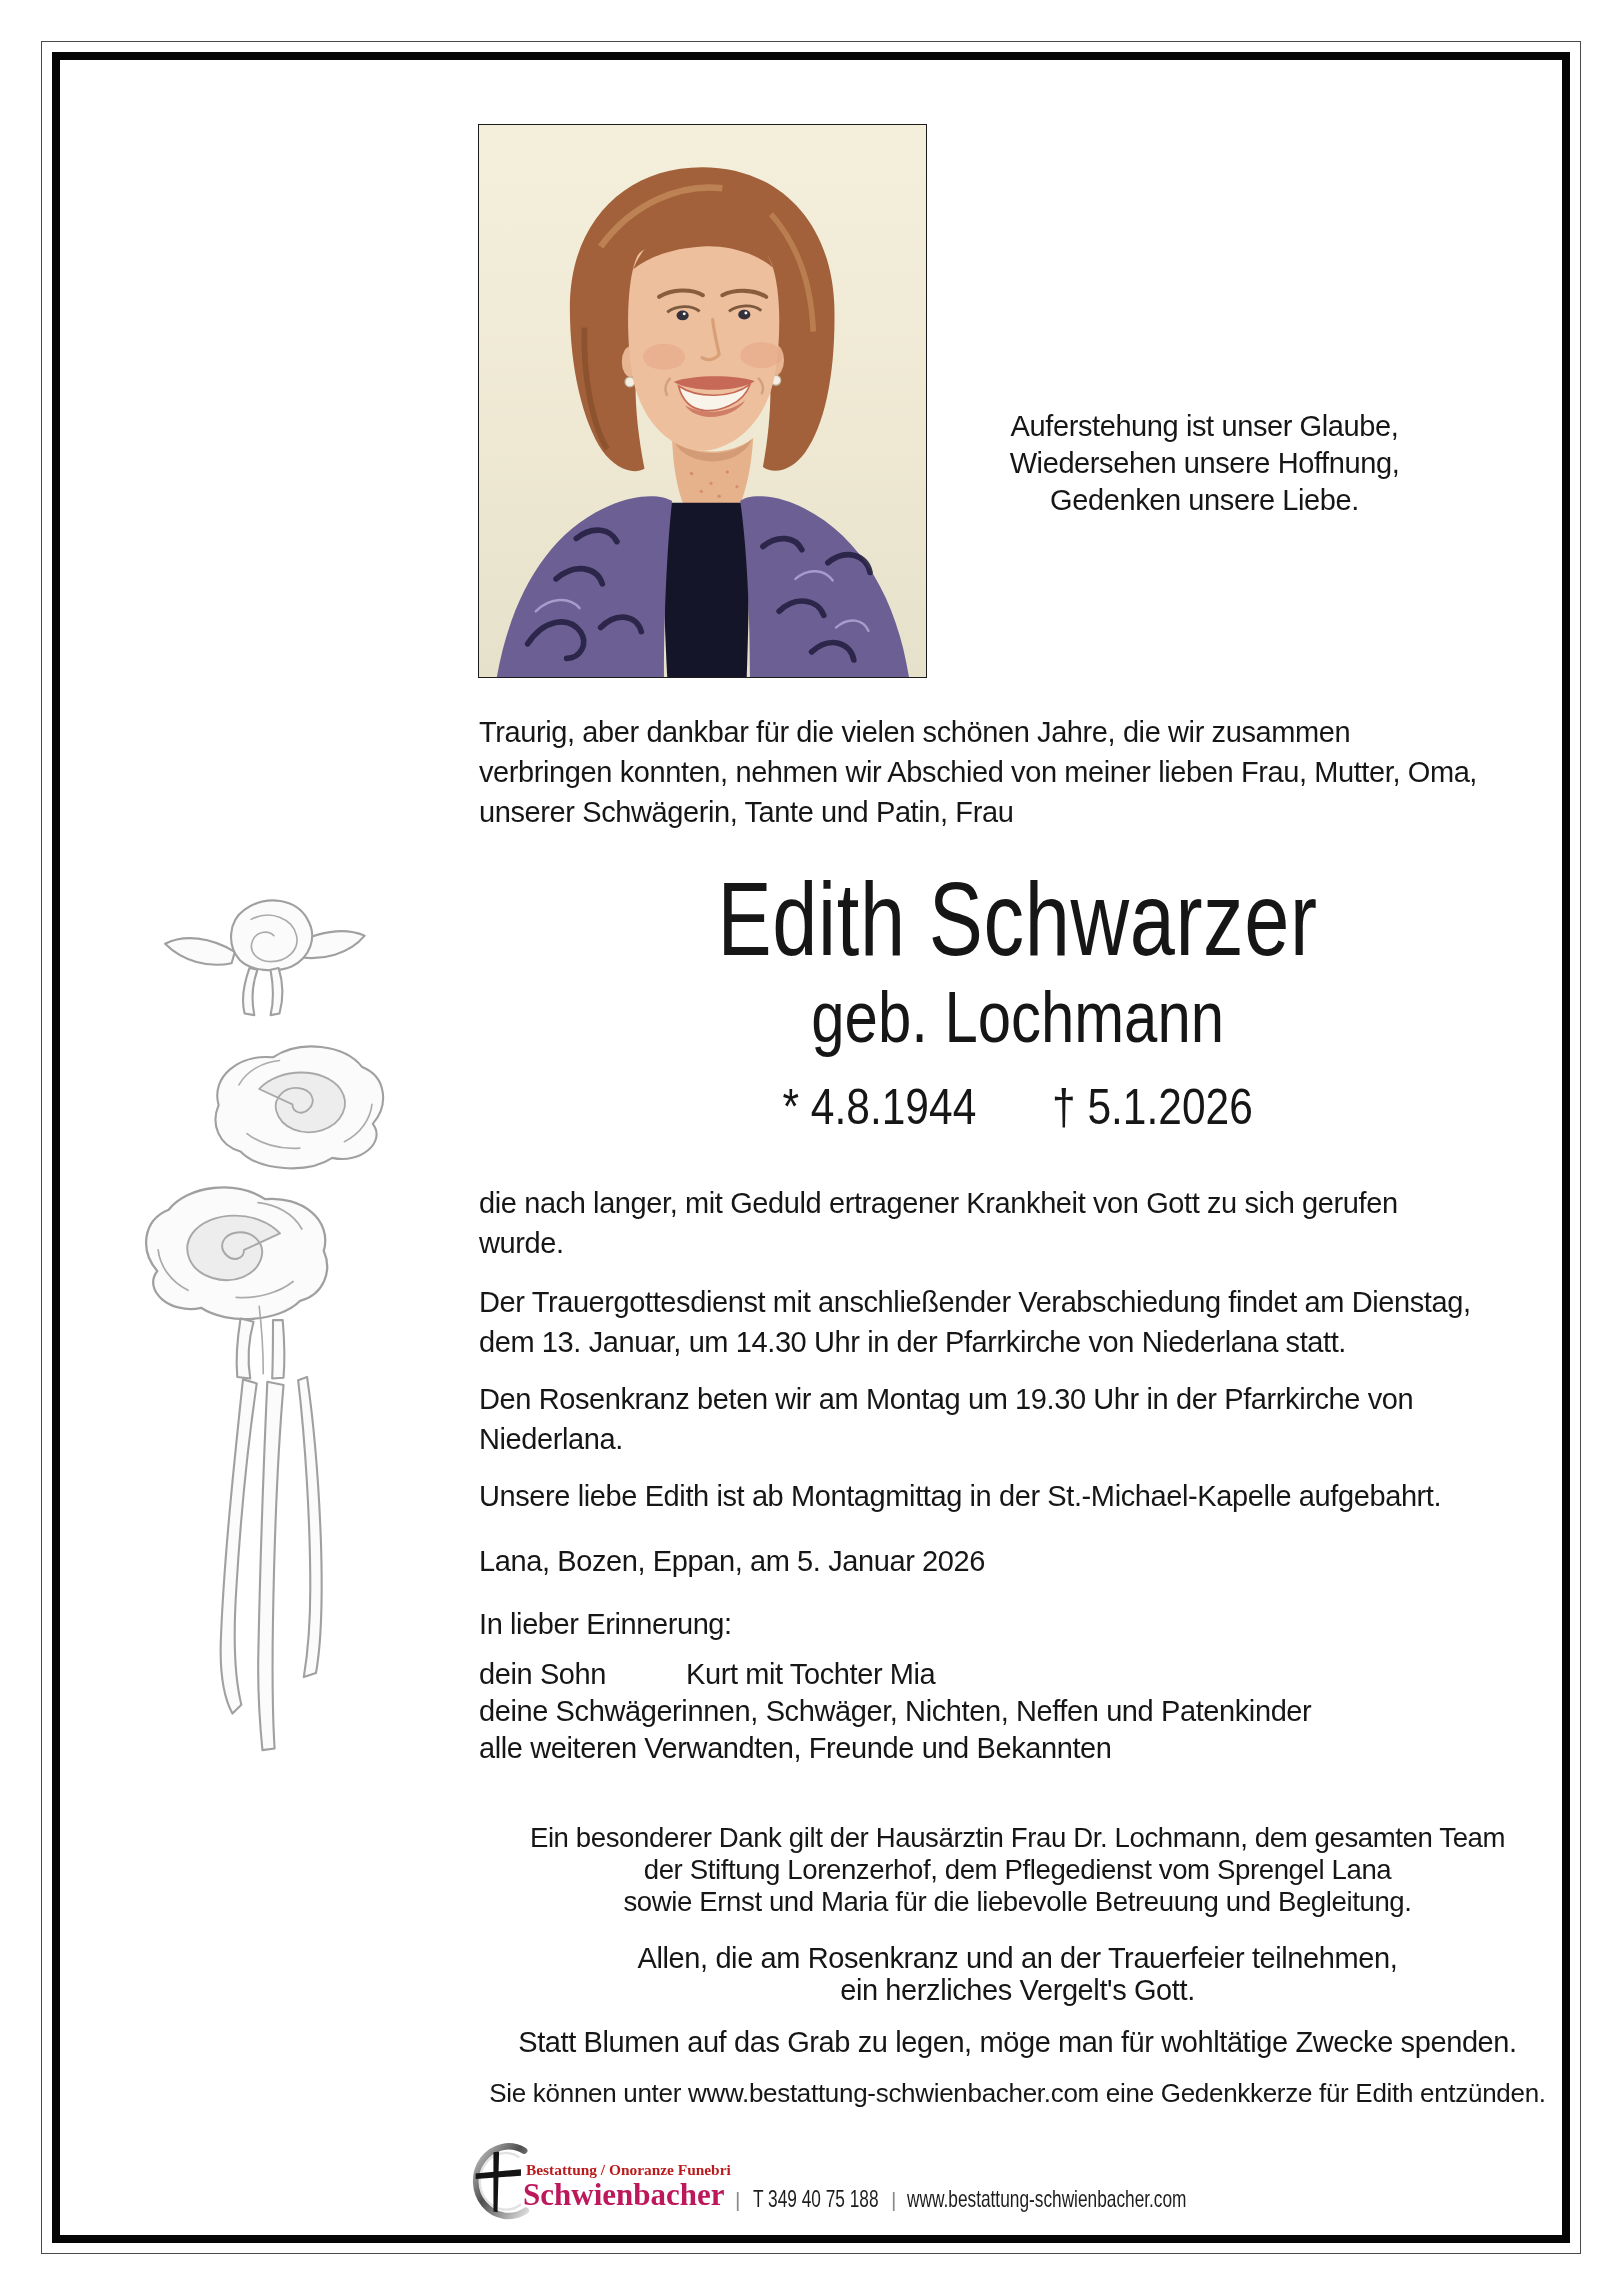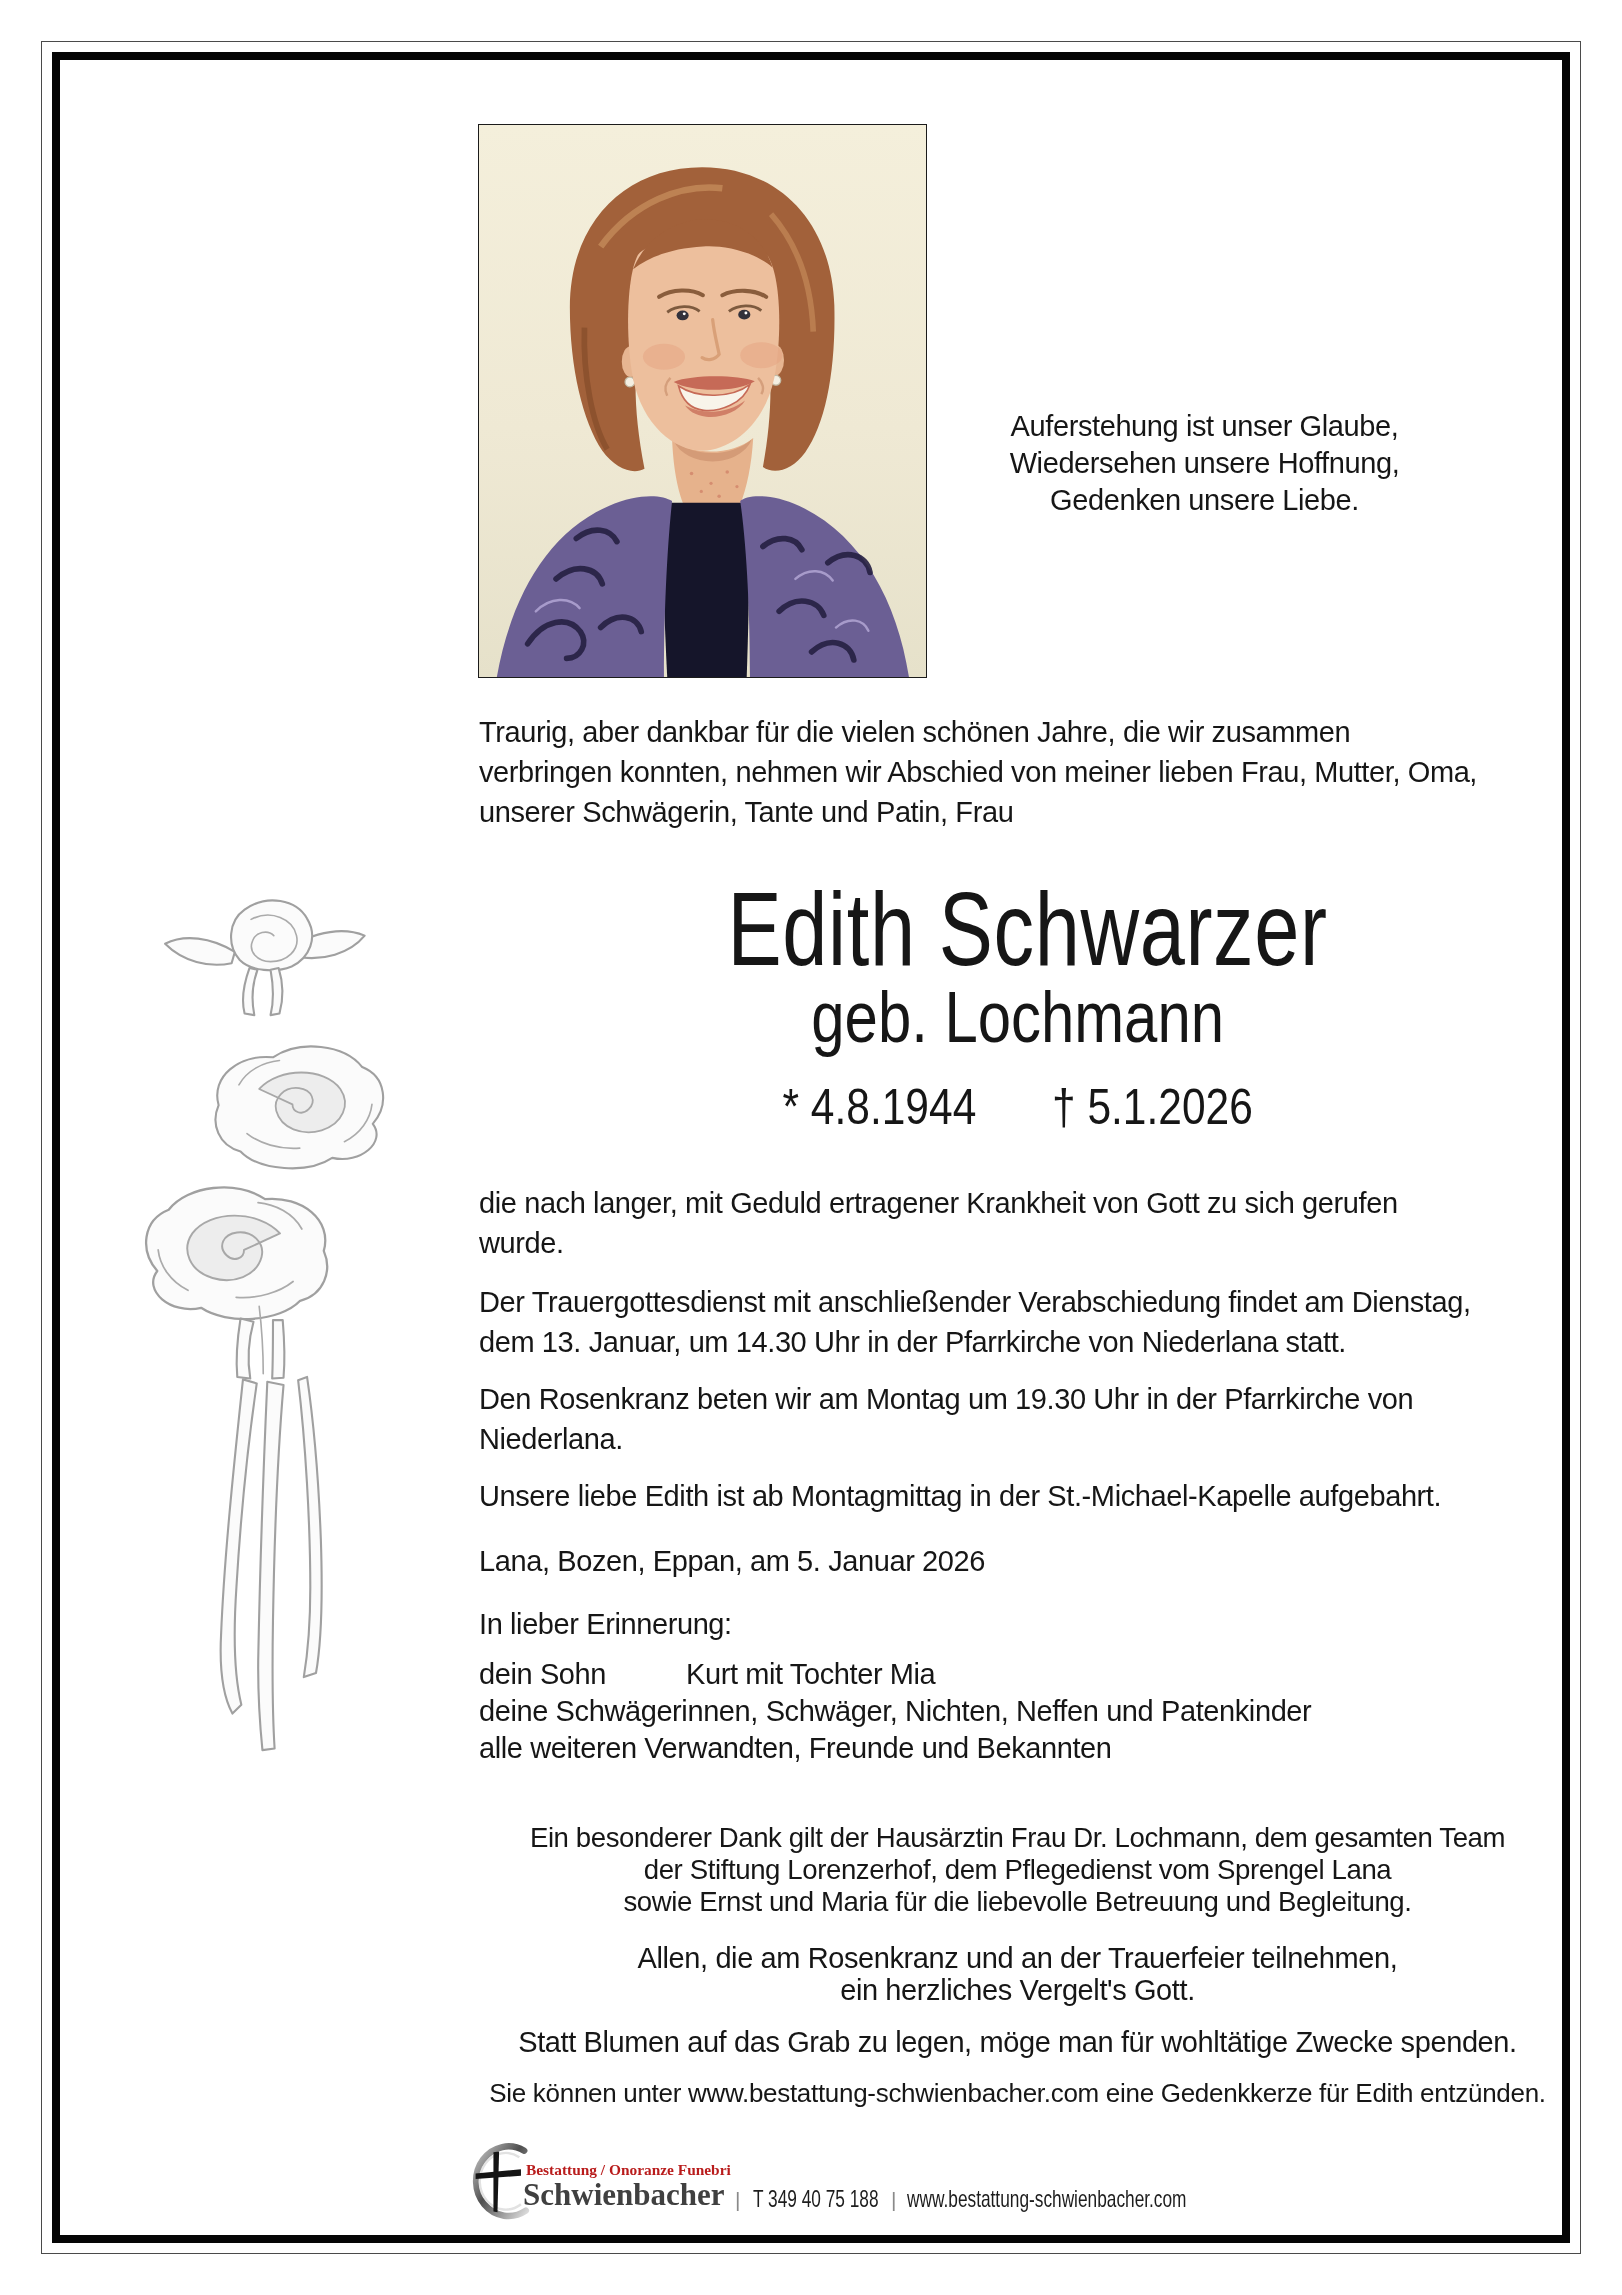--- a/index.html
+++ b/index.html
@@ -27,39 +27,39 @@
     font-size:29px;line-height:40px;letter-spacing:-0.4px;
   }
   .para{position:absolute;left:479px;width:1071px;font-size:29px;line-height:40px;letter-spacing:-0.4px;}
   .p1{top:1183px}.p2{top:1282px}.p3{top:1379px}.p4{top:1476px}
   .place-date{top:1541px}
   .rem-head{top:1604px}
   .rem-list{top:1656px;line-height:37px;}
   .rel{display:inline-block;width:207px;}
 
   .center-col{position:absolute;left:454px;width:1127px;text-align:center;}
-  .name{top:866px;font-size:104px;line-height:107px;font-weight:normal;margin:10px;}
+  .name{top:866px;font-size:104px;line-height:107px;font-weight:normal;margin:0;}
   .name .cond{display:inline-block;transform:scaleX(.78);transform-origin:50% 50%;white-space:nowrap;letter-spacing:0.8px;}
   .maiden{top:978px;font-size:73px;line-height:78px;}
   .maiden .cond{display:inline-block;transform:scaleX(.82);transform-origin:50% 50%;white-space:nowrap;}
   .dates{top:1079px;font-size:50px;line-height:57px;}
   .dates .cond{display:inline-flex;gap:89px;transform:scaleX(.85);transform-origin:50% 50%;white-space:nowrap;}
   .thanks{top:1822px;font-size:27.6px;line-height:32px;letter-spacing:-0.4px;}
   .attendance{top:1942px;font-size:29px;line-height:32px;letter-spacing:-0.4px;}
   .donation{top:2026px;font-size:29px;letter-spacing:-0.4px;}
   .candle{top:2078px;font-size:26px;letter-spacing:-0.3px;}
 
   .logo{position:absolute;left:461px;top:2141px;width:77px;height:81px;}
   .tagline{
     position:absolute;left:526px;top:2161px;font-family:"Liberation Serif",serif;
     font-weight:bold;font-size:15.4px;letter-spacing:0px;color:#b91c1c;white-space:nowrap;
   }
   .company{
     position:absolute;left:523px;top:2177px;font-family:"Liberation Serif",serif;
-    font-weight:bold;font-size:31px;color:#404040;white-space:nowrap;
+    font-weight:bold;font-size:31px;color:#be185d;white-space:nowrap;
   }
   .fsep{position:absolute;top:2188px;font-size:21px;color:#8a8a8a;}
   .sep1{left:735px;} .sep2{left:891px;}
   .phone{
     position:absolute;left:753px;top:2185px;font-size:24px;color:#1d1d1d;white-space:nowrap;
     transform:scaleX(.72);transform-origin:0 50%;
   }
   .website{
     position:absolute;left:907px;top:2185px;font-size:24px;color:#1d1d1d;white-space:nowrap;
     transform:scaleX(.72);transform-origin:0 50%;

